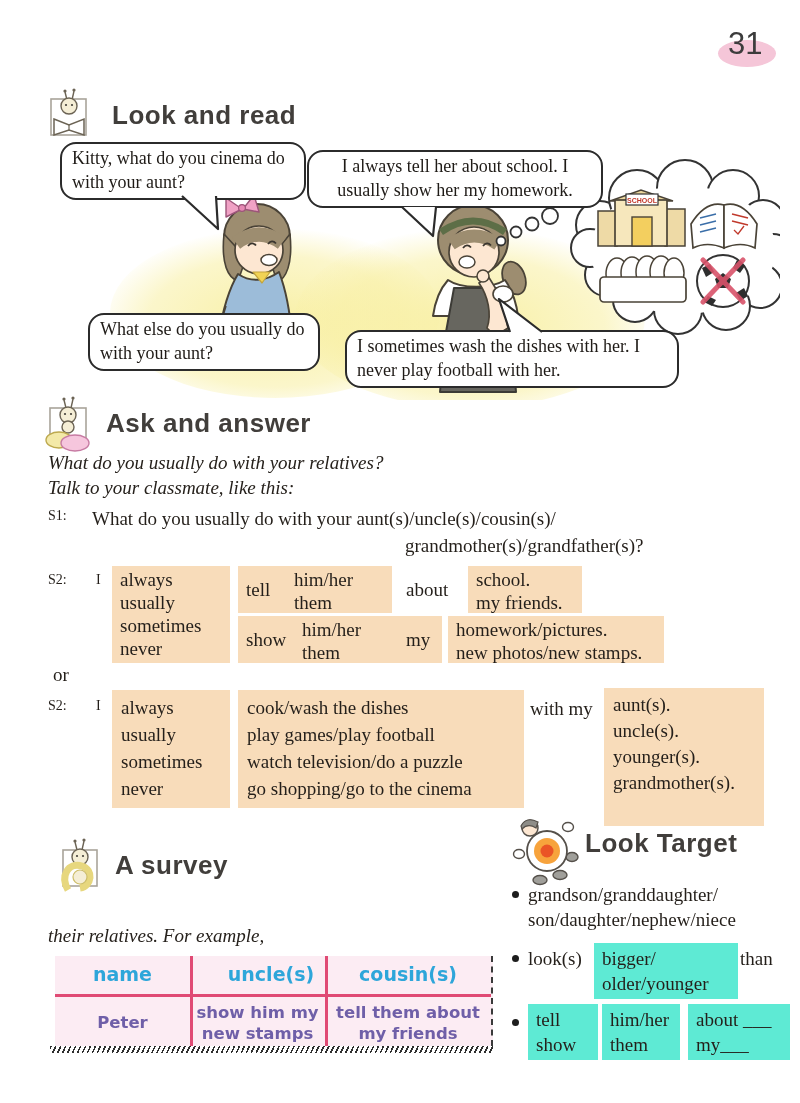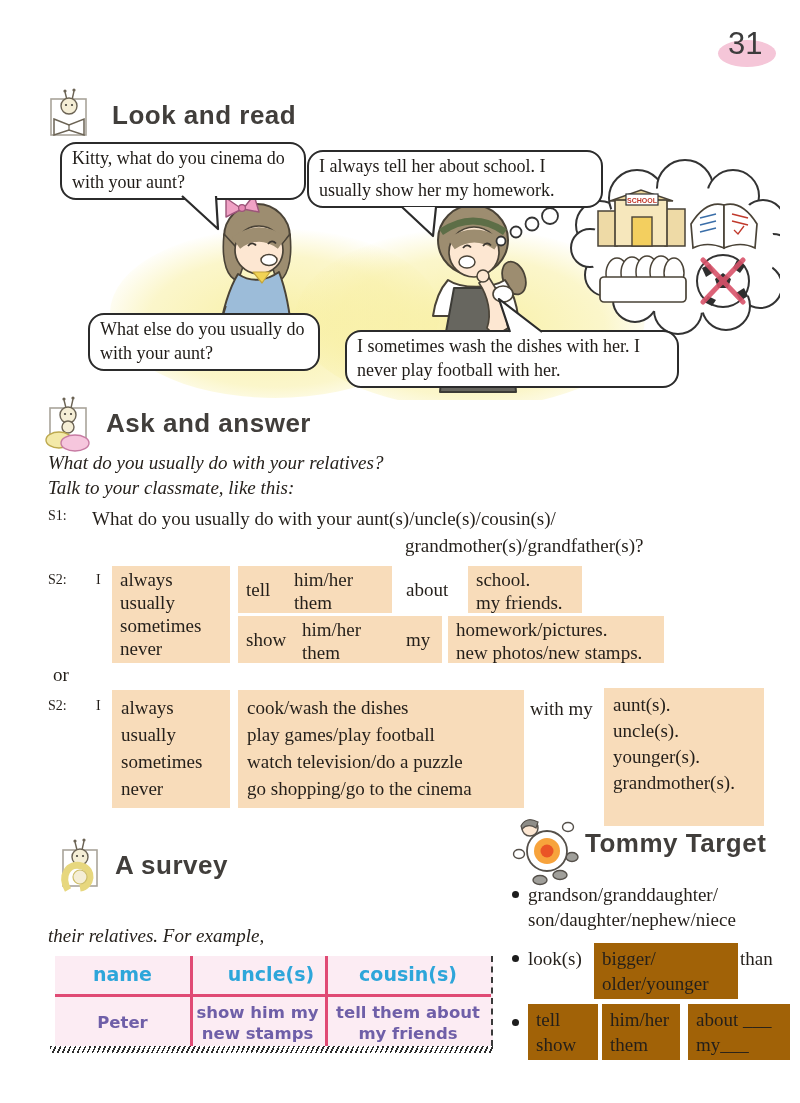--- a/index.html
+++ b/index.html
@@ -31,21 +31,21 @@
   .tbl-vline{position:absolute;top:0;bottom:0;width:2.5px;background:#e04a74;}
   .tbl-hline{position:absolute;left:0;right:0;top:38px;height:2.5px;background:#e04a74;}
   .tbl-head{position:absolute;top:7px;font-family:"DejaVu Sans",sans-serif;font-weight:700;
             font-size:19px;color:#2fa7dc;color:#2ea6da;text-align:center;}
   .tbl-cell{position:absolute;font-family:"DejaVu Sans",sans-serif;font-weight:700;
             font-size:16.5px;line-height:21px;color:#6f5fa8;text-align:center;}
   #torn-edge{left:50px;top:1046px;width:444px;height:7px;
              background:repeating-linear-gradient(115deg,#2e2e2e 0 1.6px,transparent 1.6px 4.5px);}
   
   .bullet-dot{position:absolute;width:7px;height:7px;border-radius:50%;background:#1d1d1d;}
-  .yellow{position:absolute;background:#a16207;padding:3px 8px;font-size:19px;line-height:25px;}
+  .yellow{position:absolute;background:#5eead4;padding:3px 8px;font-size:19px;line-height:25px;}
   .tt-text{position:absolute;font-size:19px;line-height:25px;}
 </style>
 </head>
 <body>
 
 <div id="page">
 
   <div class="abs" id="pagenum-blob"></div>
   <div class="abs" id="pagenum">31</div>
 
@@ -178,21 +178,21 @@
           <polygon points="668,158 676,162 672,168 664,164" fill="#2e2e2e"></polygon>
           <g stroke="#d9536a" stroke-width="5" stroke-linecap="round" opacity="0.9">
             <line x1="663" y1="122" x2="703" y2="164"></line>
             <line x1="703" y1="122" x2="663" y2="164"></line>
           </g>
         </g>
       </g>
     </svg>
 
     <div class="bubble" style="left:20px;top:4px;width:222px;">Kitty, what do you cinema do with your aunt?</div>
-    <div class="bubble" style="left:267px;top:12px;width:272px;">I always tell her about school. I usually show her my homework.</div>
+    <div class="bubble" style="left:267px;top:12px;width:272px;text-align:center;">I always tell her about school. I usually show her my homework.</div>
     <div class="bubble" style="left:48px;top:175px;width:208px;">What else do you usually do with your aunt?</div>
     <div class="bubble" style="left:305px;top:192px;width:310px;">I sometimes wash the dishes with her. I never play football with her.</div>
 
     <svg id="tails" width="740" height="262" viewBox="0 0 740 262">
       <path d="M142,58 L178,91 L176,58" fill="#fff" stroke="#2b2b2b" stroke-width="2.2" stroke-linejoin="round"></path>
       <path d="M362,69 L393,98 L396,69" fill="#fff" stroke="#2b2b2b" stroke-width="2.2" stroke-linejoin="round"></path>
       <path d="M470,194 L459,161 L502,194" fill="#fff" stroke="#2b2b2b" stroke-width="2.2" stroke-linejoin="round"></path>
     </svg>
   </div>
 
@@ -315,21 +315,21 @@
     <path d="M11,16 Q16,6 28,12 L26,18 Q18,13 12,19 Z" fill="#8e8d88" stroke="#55504a" stroke-width="1.2"></path>
     <ellipse cx="58" cy="17" rx="5.5" ry="4.5" fill="#fff" stroke="#55504a" stroke-width="1.4"></ellipse>
     <ellipse cx="9" cy="44" rx="5.5" ry="4.5" fill="#fff" stroke="#55504a" stroke-width="1.4"></ellipse>
     <ellipse cx="62" cy="47" rx="6" ry="4.5" fill="#a09f9a" stroke="#55504a" stroke-width="1.4"></ellipse>
     <ellipse cx="30" cy="70" rx="7" ry="4.5" fill="#a09f9a" stroke="#55504a" stroke-width="1.4"></ellipse>
     <ellipse cx="50" cy="65" rx="7" ry="4.5" fill="#a09f9a" stroke="#55504a" stroke-width="1.4"></ellipse>
     <circle cx="37" cy="41" r="20" fill="#fff" stroke="#55504a" stroke-width="1.8"></circle>
     <circle cx="37" cy="41" r="13" fill="#f7a33c"></circle>
     <circle cx="37" cy="41" r="6.5" fill="#ea5426"></circle>
   </svg>
-  <div class="abs h-title" style="left:585px;top:828px;">Tommy Target</div>
+  <div class="abs h-title" style="left:585px;top:828px;">Look Target</div>
 
   <div class="bullet-dot" style="left:512px;top:891px;"></div>
   <div class="tt-text" style="left:528px;top:882px;">grandson/granddaughter/</div>
   <div class="tt-text" style="left:528px;top:907px;">son/daughter/nephew/niece</div>
 
   <div class="bullet-dot" style="left:512px;top:955px;"></div>
   <div class="tt-text" style="left:528px;top:946px;">look(s)</div>
   <div class="yellow" style="left:594px;top:943px;width:128px;height:50px;">
     <div>bigger/</div>
     <div>older/younger</div>

